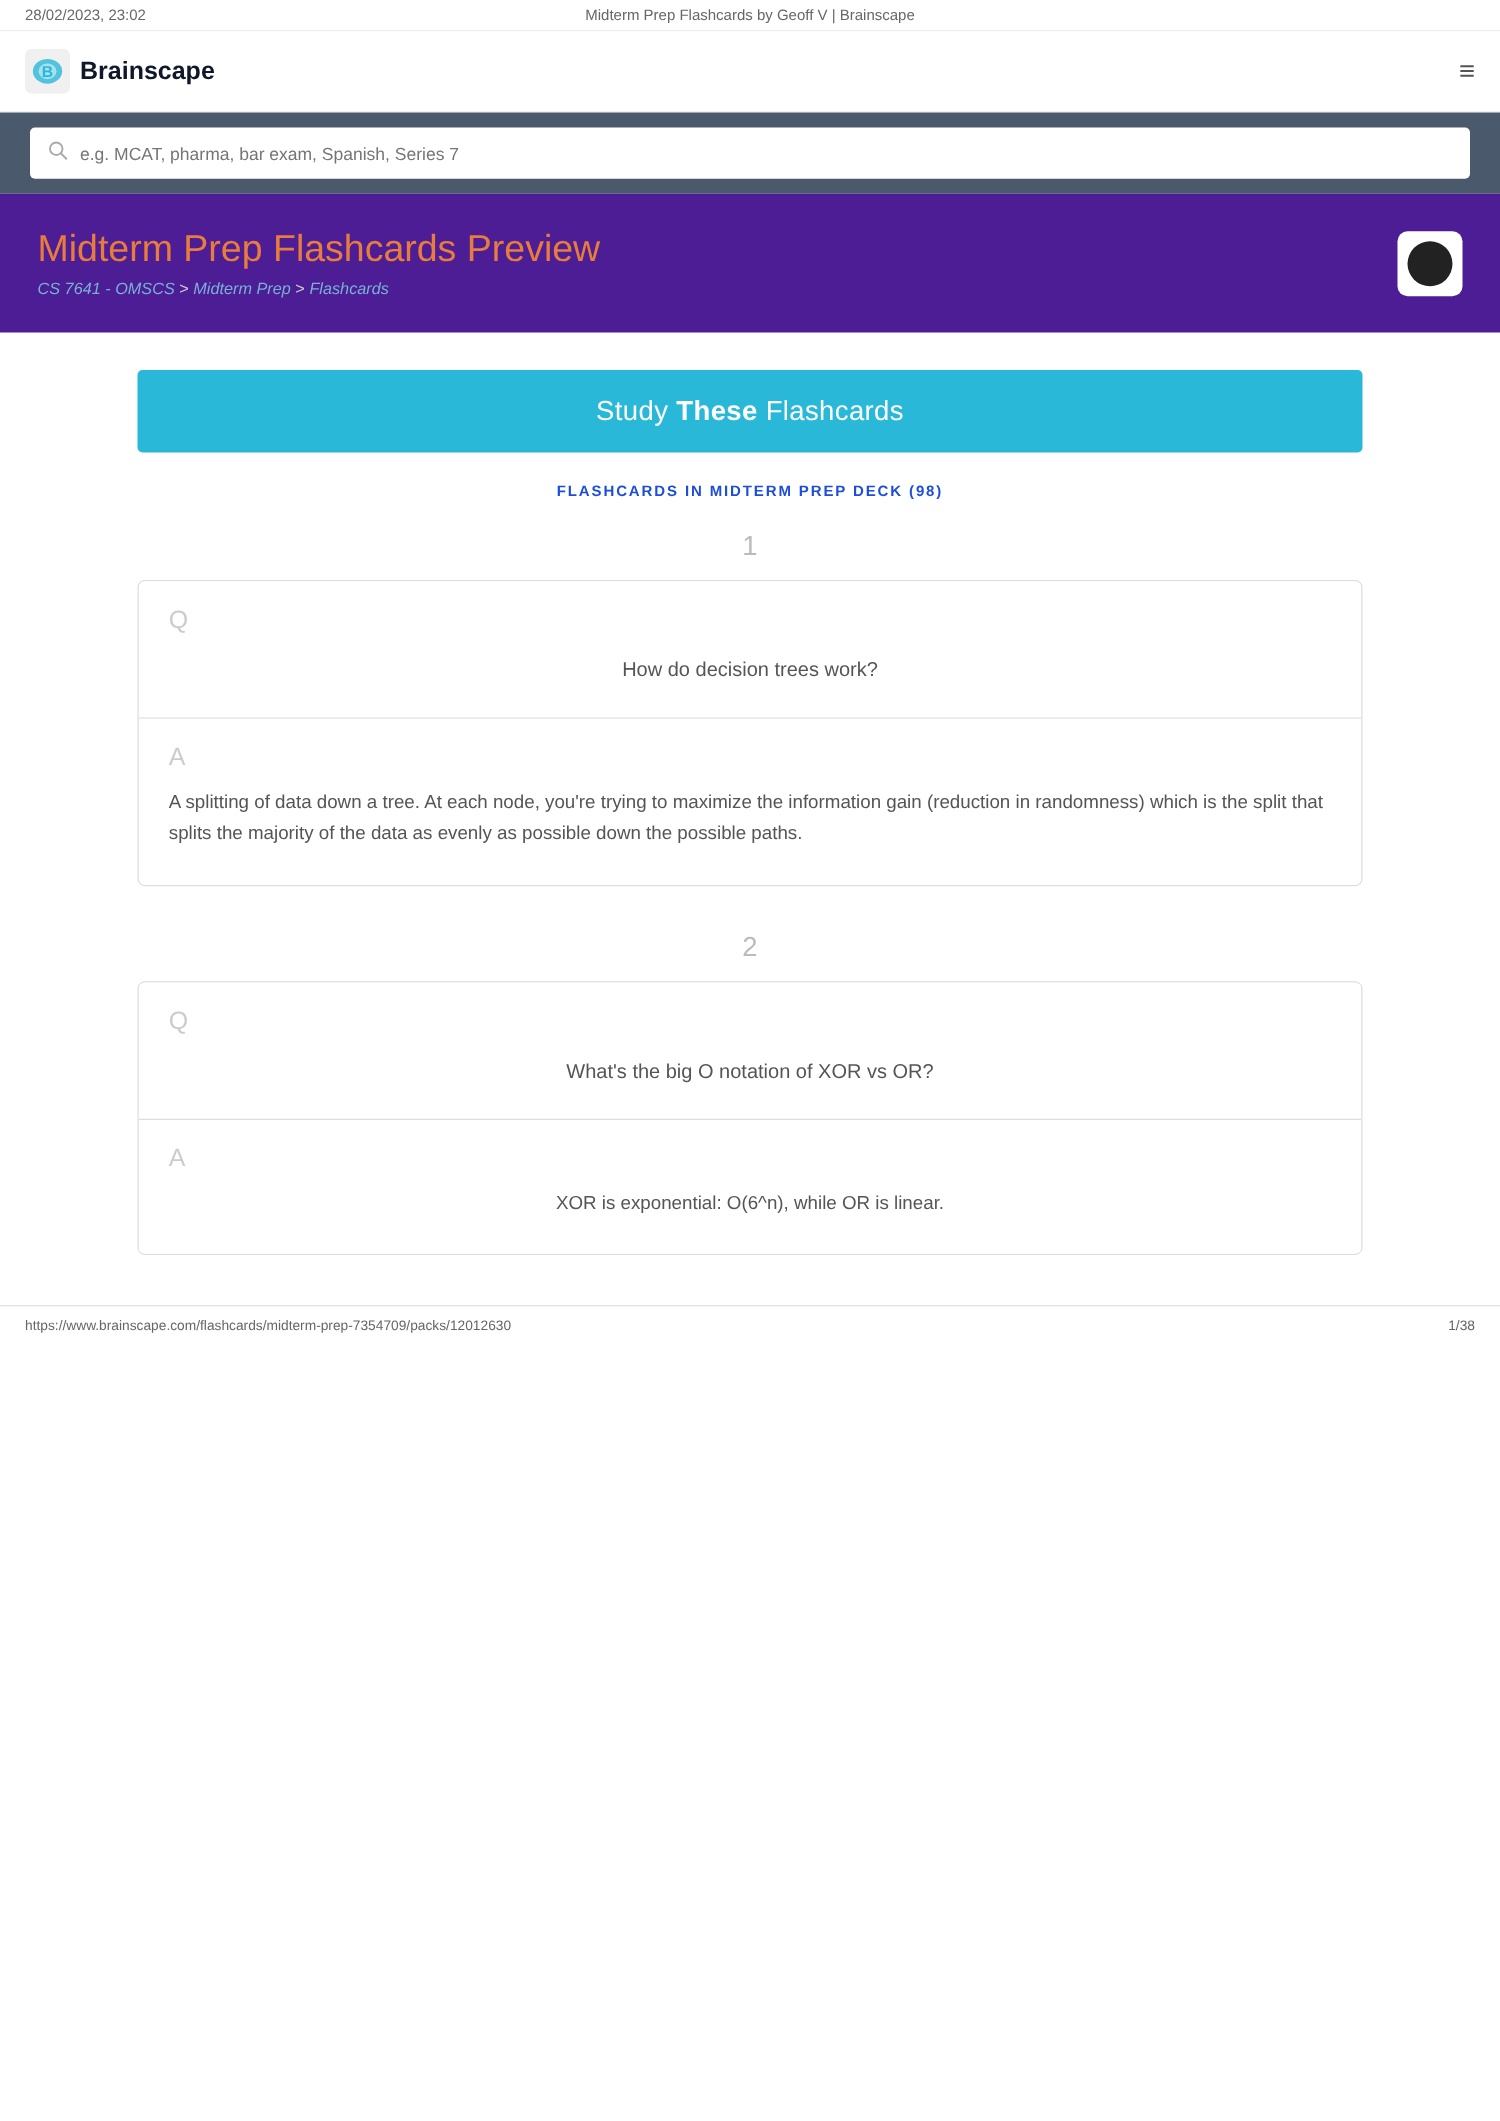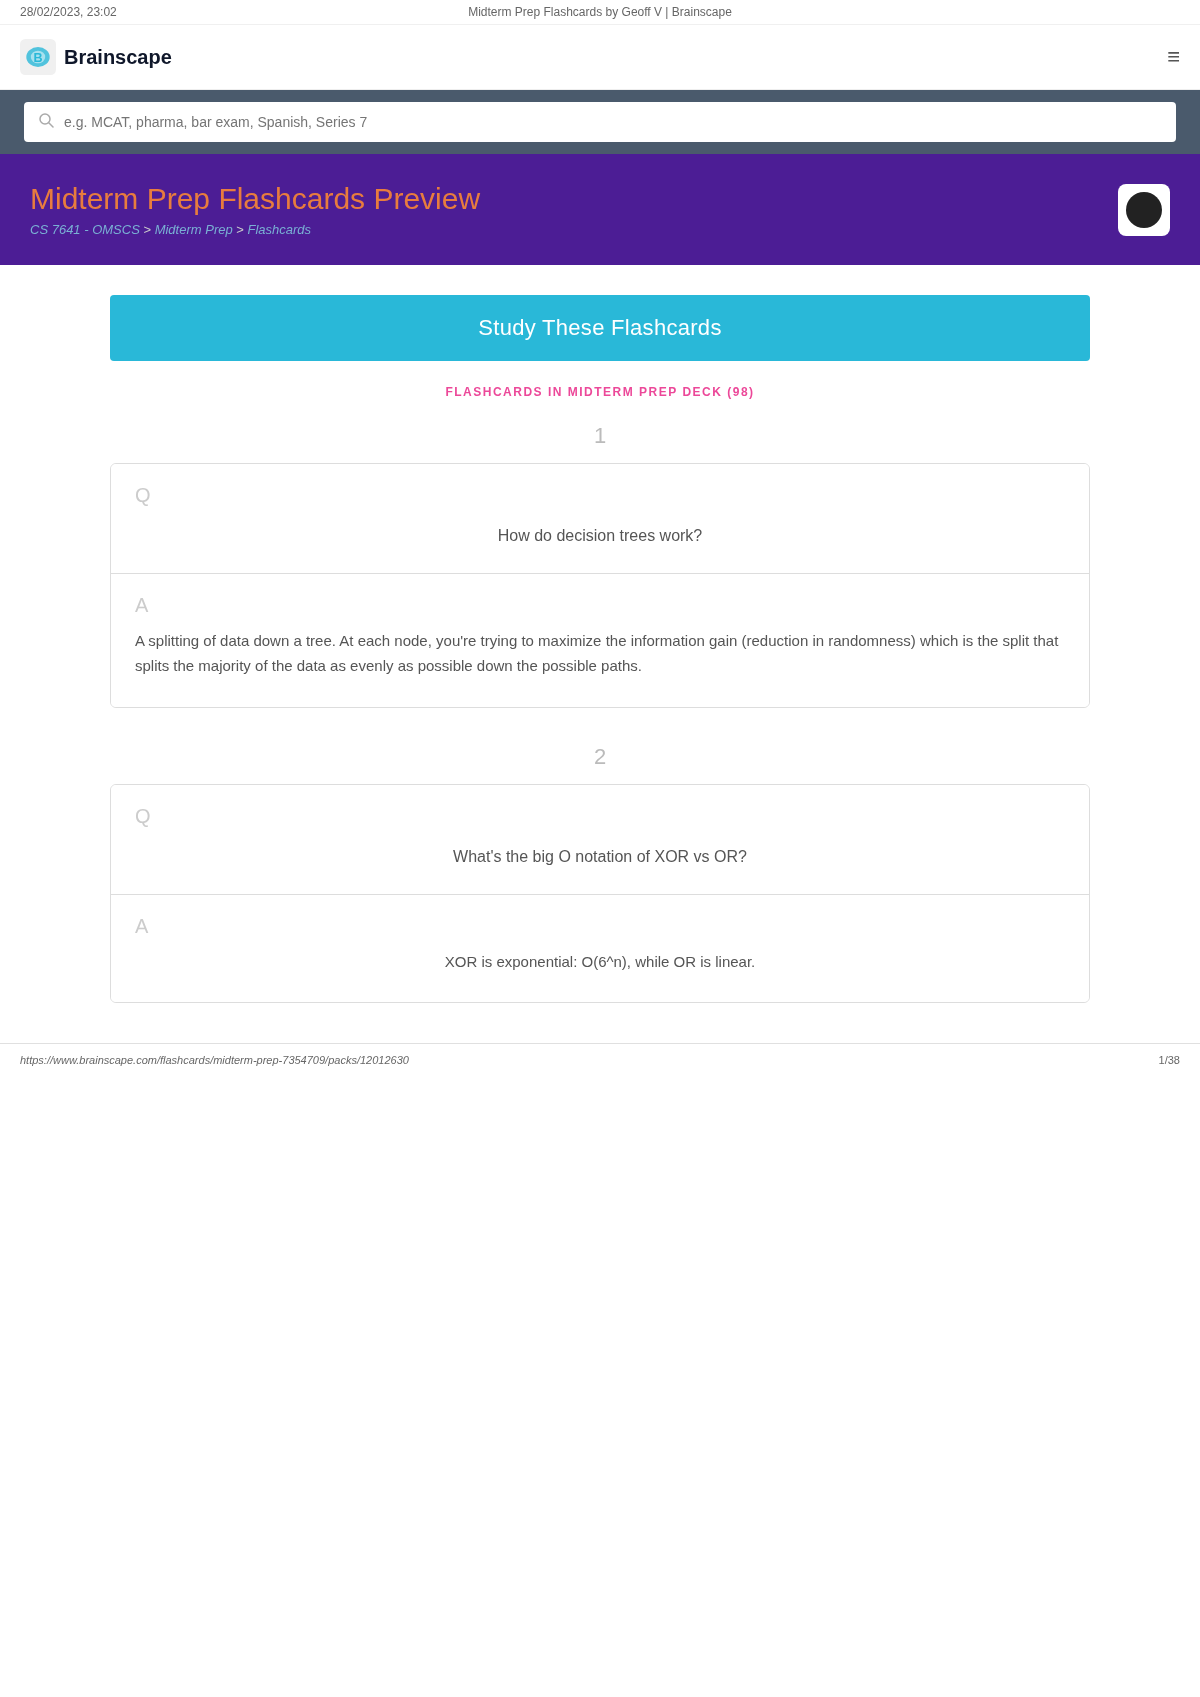--- a/index.html
+++ b/index.html
@@ -124,30 +124,30 @@
       border: none;
       border-radius: 4px;
       padding: 20px;
       font-size: 22px;
       font-weight: 400;
       text-align: center;
       cursor: pointer;
       letter-spacing: 0.3px;
     }
     .study-btn strong {
-      font-weight: 400;
+      font-weight: 700;
     }
 
     
     .deck-label {
       text-align: center;
       font-size: 12px;
       font-weight: 600;
       letter-spacing: 1.5px;
-      color: #ec4899;
+      color: #1d4ed8;
       margin-bottom: 24px;
       text-transform: uppercase;
     }
 
     
     .card-number {
       text-align: center;
       font-size: 22px;
       color: #bbb;
       font-weight: 300;
@@ -198,21 +198,20 @@
       border-top: 1px solid #e0e0e0;
       padding: 10px 20px;
       display: flex;
       justify-content: space-between;
       align-items: center;
       margin-top: 40px;
     }
     .footer-url {
       font-size: 11px;
       color: #666;
-      font-style: italic;
     }
     .footer-page {
       font-size: 11px;
       color: #666;
     }
   </style>
 </head>
 <body>
 
 <div style="position:relative; display:flex; justify-content:space-between; padding:5px 20px; font-size:12px; color:#666; border-bottom:1px solid #f0f0f0;">

